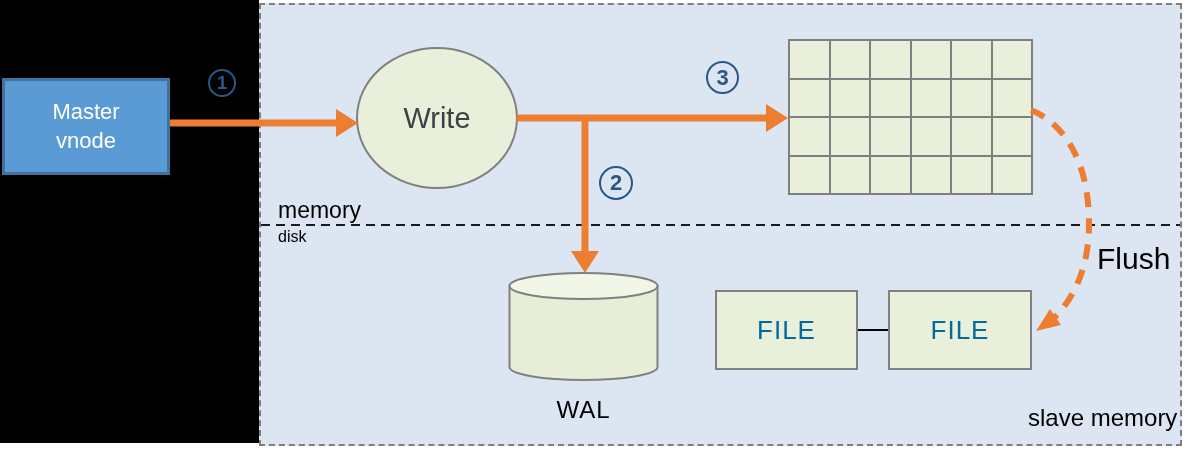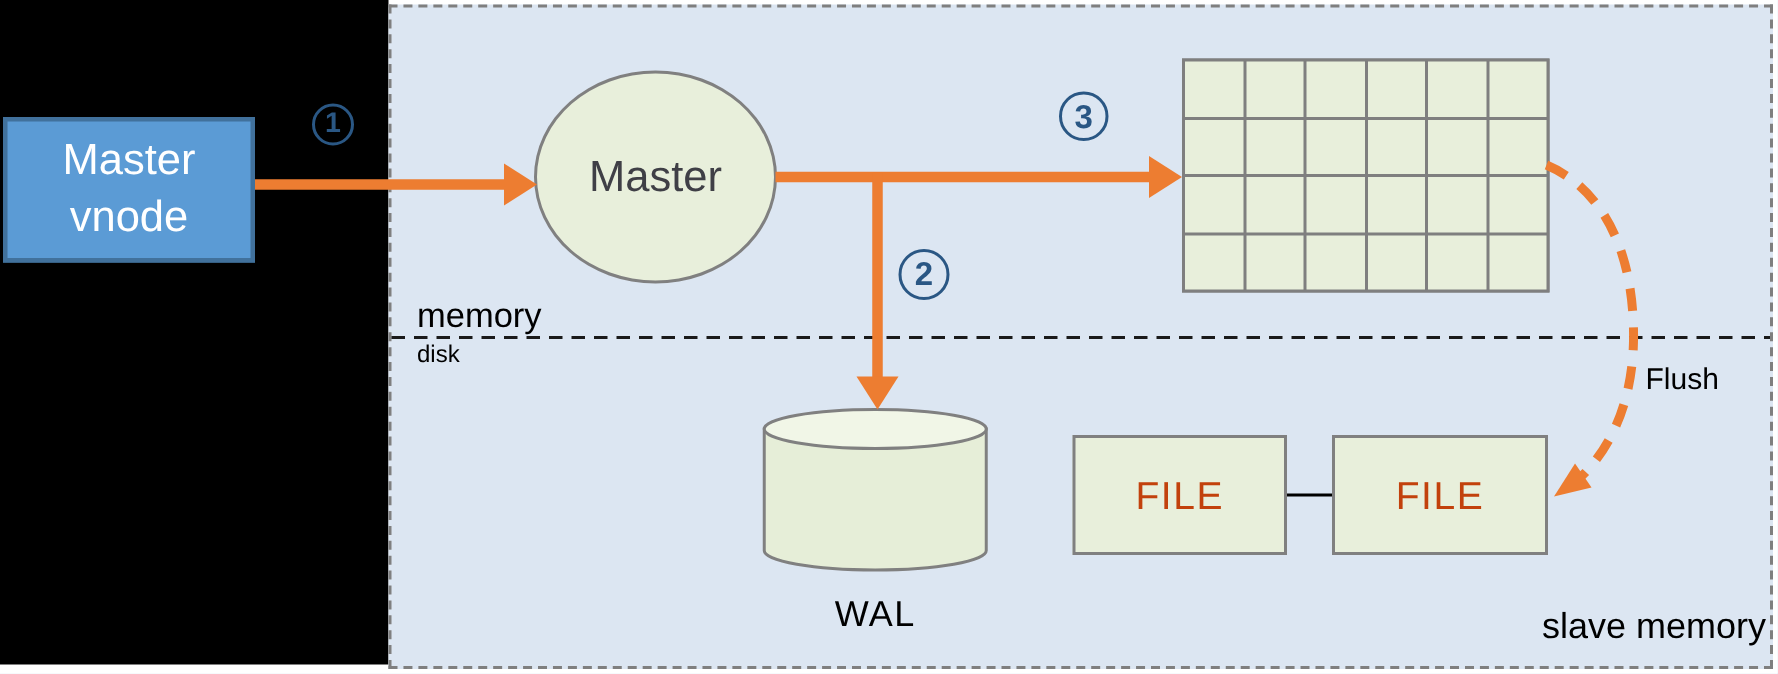--- a/index.html
+++ b/index.html
@@ -18,45 +18,45 @@
   .canvas{position:relative;width:1185px;height:449px;background:#ffffff;overflow:hidden;}
 
   .black-region{position:absolute;left:0;top:0;width:259px;height:443px;background:var(--canvas-black);}
 
   .panel{position:absolute;left:259px;top:3px;width:923px;height:443px;box-sizing:border-box;
          background:var(--panel-bg);border:2px dashed var(--panel-border);}
 
   .master-box{position:absolute;left:2px;top:78px;width:168px;height:97px;box-sizing:border-box;
       background:var(--master-fill);border:3px solid var(--master-border);
       display:flex;align-items:center;justify-content:center;}
-  .master-box span{display:block;width:112px;text-align:center;color:#ffffff;font-size:29px;line-height:1.28;}
+  .master-box span{display:block;width:112px;text-align:center;color:#ffffff;font-size:22px;line-height:1.28;}
 
   .write-ellipse{position:absolute;left:356px;top:47px;width:162px;height:142px;box-sizing:border-box;
       background:var(--node-green-fill);border:2px solid var(--node-green-border);border-radius:50%;
       display:flex;align-items:center;justify-content:center;color:#3f3f46;font-size:29px;}
 
   .memtable-grid{position:absolute;left:788px;top:39px;width:245px;height:156px;box-sizing:border-box;
       background:var(--panel-border);border:2px solid var(--panel-border);
       display:grid;gap:2px;}
   .memtable-grid .cell{background:var(--node-green-fill);}
 
   .wal-cyl{position:absolute;left:507px;top:271px;}
   .wal-label{position:absolute;left:507px;top:396px;width:153px;text-align:center;
       color:#000000;font-size:24px;letter-spacing:1px;}
 
   .file-box{position:absolute;top:290px;height:80px;box-sizing:border-box;
       background:var(--node-green-fill);border:2px solid var(--node-green-border);
-      display:flex;align-items:center;justify-content:center;color:#c2410c;font-size:26px;letter-spacing:1px;}
+      display:flex;align-items:center;justify-content:center;color:#0369a1;font-size:26px;letter-spacing:1px;}
   .file1{left:715px;width:143px;}
   .file2{left:888px;width:144px;}
 
   .lbl{position:absolute;color:#000000;}
   .lbl.memory{left:278px;top:197px;font-size:23px;}
   .lbl.disk{left:278px;top:228px;font-size:16px;}
-  .lbl.flush{left:1097px;top:242px;font-size:20px;}
+  .lbl.flush{left:1097px;top:242px;font-size:30px;}
   .lbl.slave{left:1028px;top:404px;font-size:24px;}
 
   .step-badge{position:absolute;box-sizing:border-box;border:2.5px solid var(--step-badge-blue);
       color:var(--step-badge-blue);border-radius:50%;display:flex;align-items:center;justify-content:center;
       font-weight:600;background:transparent;}
   .b1{left:208px;top:69px;width:28px;height:28px;font-size:19px;}
   .b2{left:599px;top:166px;width:34px;height:34px;font-size:22px;}
   .b3{left:706px;top:61px;width:33px;height:33px;font-size:22px;}
 
   svg.overlay{position:absolute;left:0;top:0;pointer-events:none;}
@@ -75,21 +75,21 @@
 
   <div class="black-region"></div>
 
   <div class="panel"></div>
 
   <div class="master-box">
     <span>Master vnode</span>
   </div>
 
   <div class="write-ellipse">
-    <span>Master</span>
+    <span>Write</span>
   </div>
 
   <div class="memtable-grid" style="grid-template-columns: repeat(6, 1fr); grid-template-rows: repeat(4, 1fr);">
       <div class="cell"></div>
       <div class="cell"></div>
       <div class="cell"></div>
       <div class="cell"></div>
       <div class="cell"></div>
       <div class="cell"></div>
       <div class="cell"></div>

